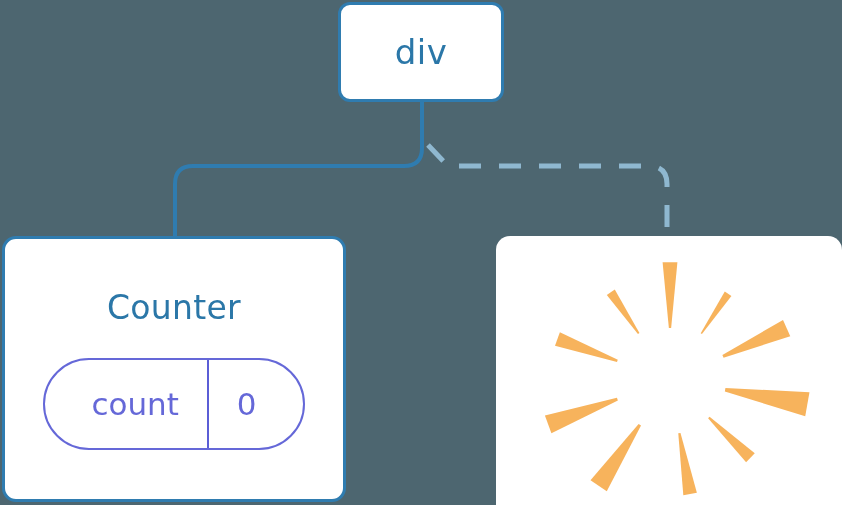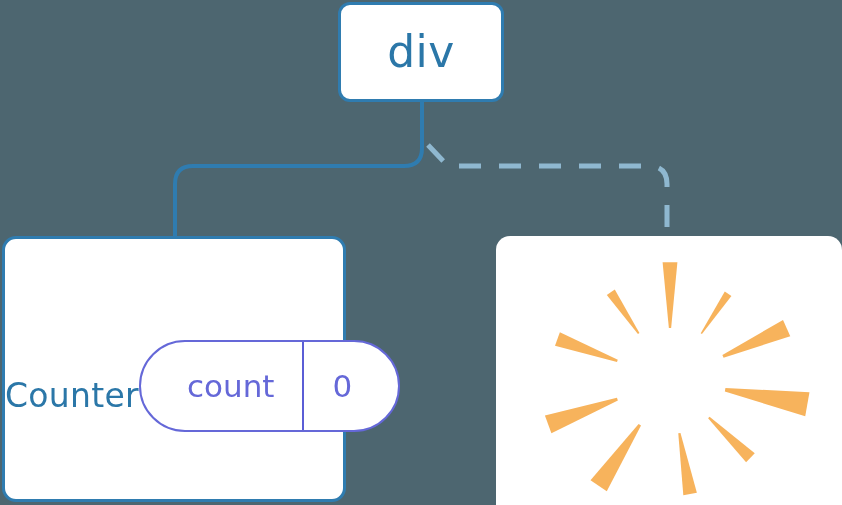--- a/index.html
+++ b/index.html
@@ -38,32 +38,33 @@
     width: 166px;
     height: 100px;
     border: 3px solid #2f7cb0;
     border-radius: 12px;
     display: flex;
     align-items: center;
     justify-content: center;
   }
   #node-div .node-label {
     color: #2b77a8;
-    font-size: 44px;
+    font-size: 34px;
     line-height: 1;
     letter-spacing: 0.5px;
   }
   #node-counter {
     left: 2px;
     top: 236px;
     width: 344px;
     height: 266px;
     border: 3px solid #2f7cb0;
     border-radius: 14px;
     display: flex;
+    flex-direction: column;
     align-items: center;
   }
   #node-counter .node-label {
     color: #2b77a8;
     font-size: 33px;
     line-height: 1;
     margin-top: 52px;
     letter-spacing: 0.3px;
   }
   .state-pill {

